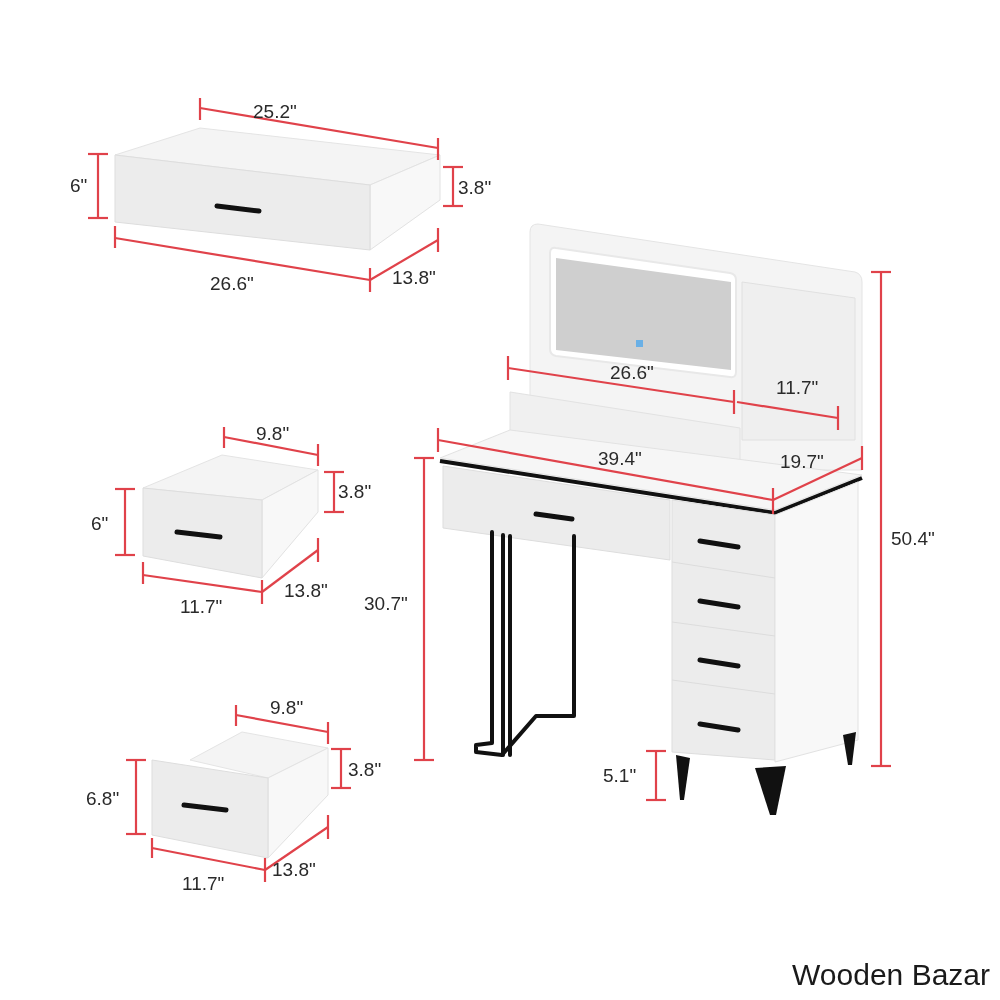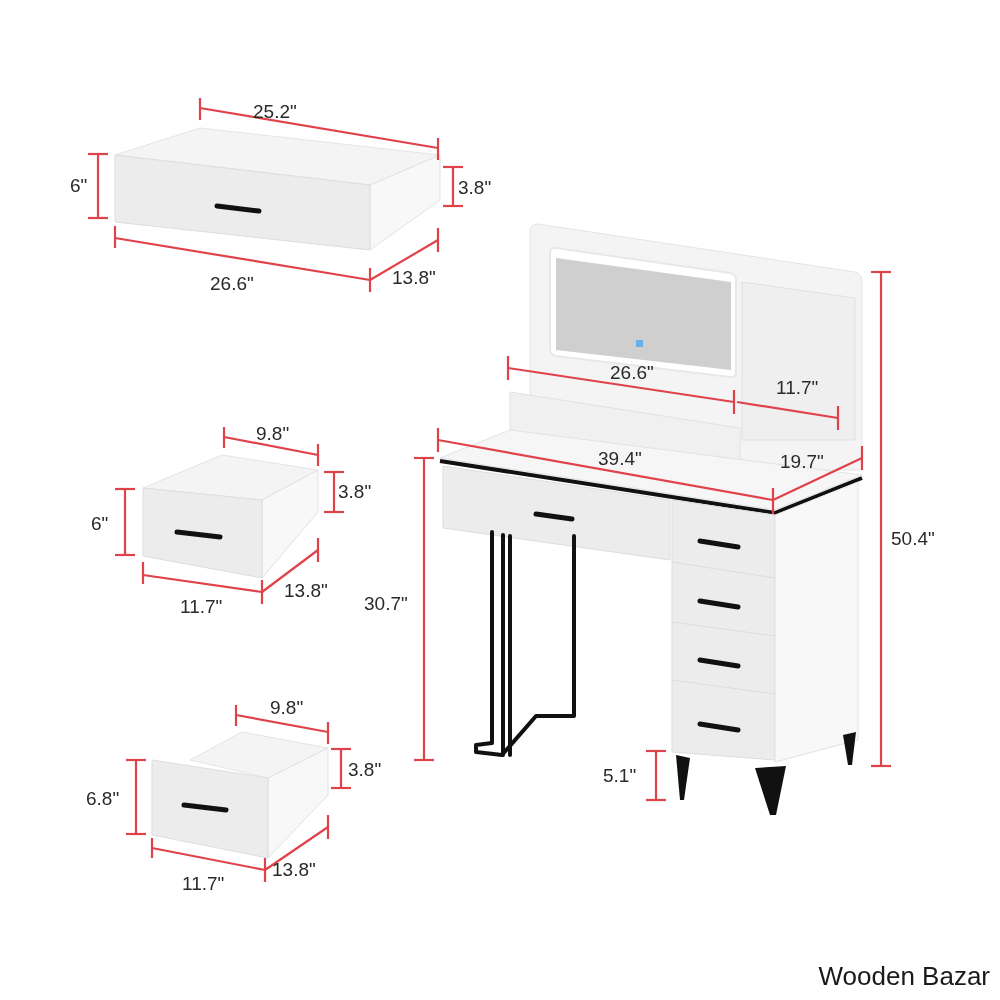--- a/index.html
+++ b/index.html
@@ -6,21 +6,21 @@
   body { width: 1000px; height: 1000px; position: relative; overflow: hidden;
          font-family: "Liberation Sans", sans-serif; }
   #canvas { position: absolute; left: 0; top: 0; width: 1000px; height: 1000px; }
   .dim-label { font-family: "Liberation Sans", sans-serif; font-size: 19px; fill: #2a2a2a; }
   .dimline { stroke: #e0424a; stroke-width: 2.2; fill: none; }
   .panel-top { fill: #f4f4f4; stroke: #e4e4e4; stroke-width: 1; }
   .panel-front { fill: #ececec; stroke: #dddddd; stroke-width: 1; }
   .panel-side { fill: #f8f8f8; stroke: #e2e2e2; stroke-width: 1; }
   .handle { stroke: #111; stroke-width: 5; stroke-linecap: round; }
   .leg { stroke: #111; stroke-width: 4; fill: none; stroke-linecap: round; stroke-linejoin: round; }
-  .watermark { position: absolute; right: 10px; bottom: 8px; font-size: 26px; color: #1a1a1a;
+  .watermark { position: absolute; right: 10px; bottom: 8px; font-size: 30px; color: #1a1a1a;
                font-family: "Liberation Sans", sans-serif; }
 </style>
 </head>
 <body>
 
 <svg id="canvas" viewBox="0 0 1000 1000" xmlns="http://www.w3.org/2000/svg">
 
   <g>
     <polygon class="panel-top" points="115,155 200,128 440,155 370,185 115,155"></polygon>
     <polygon class="panel-side" points="370,185 440,155 440,200 370,250"></polygon>

